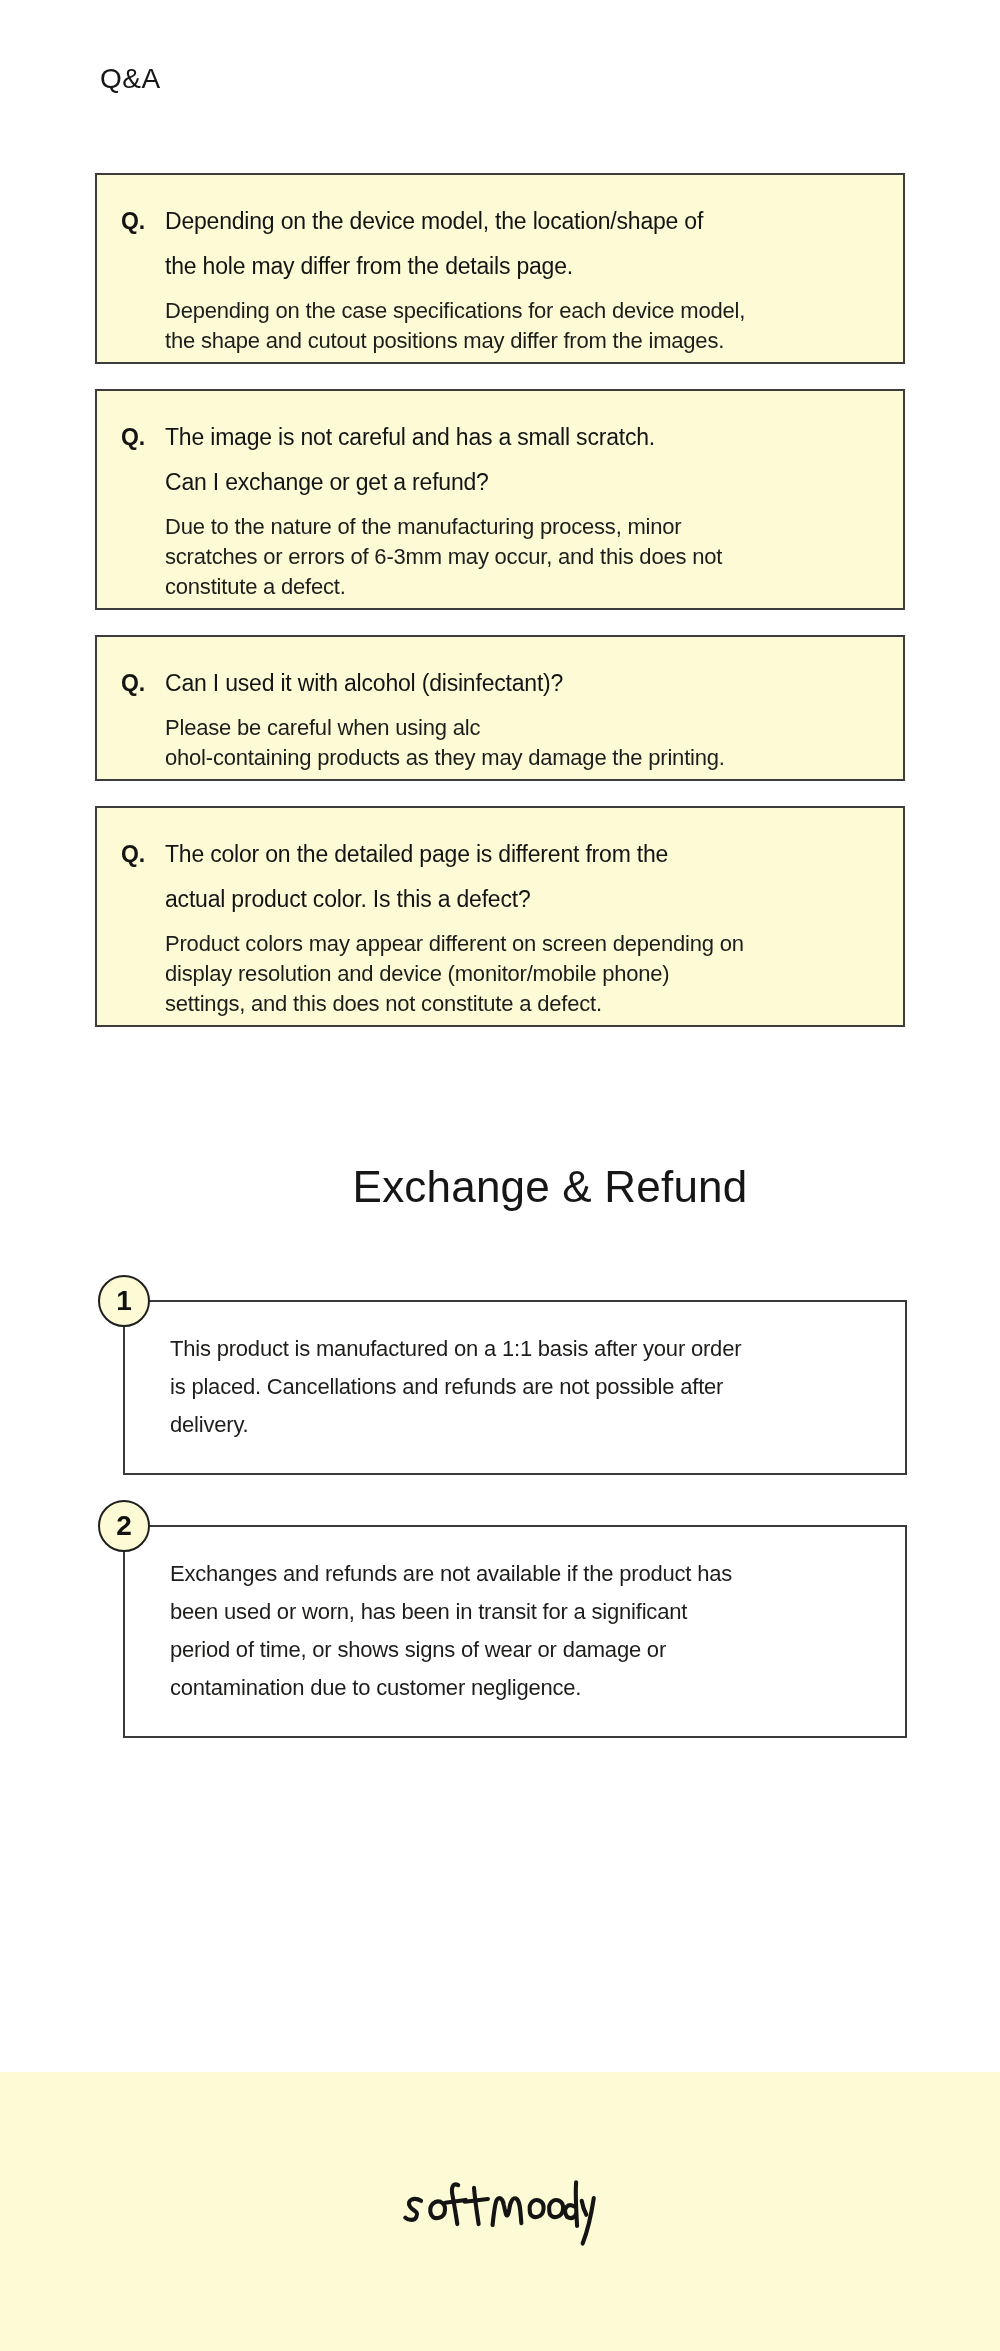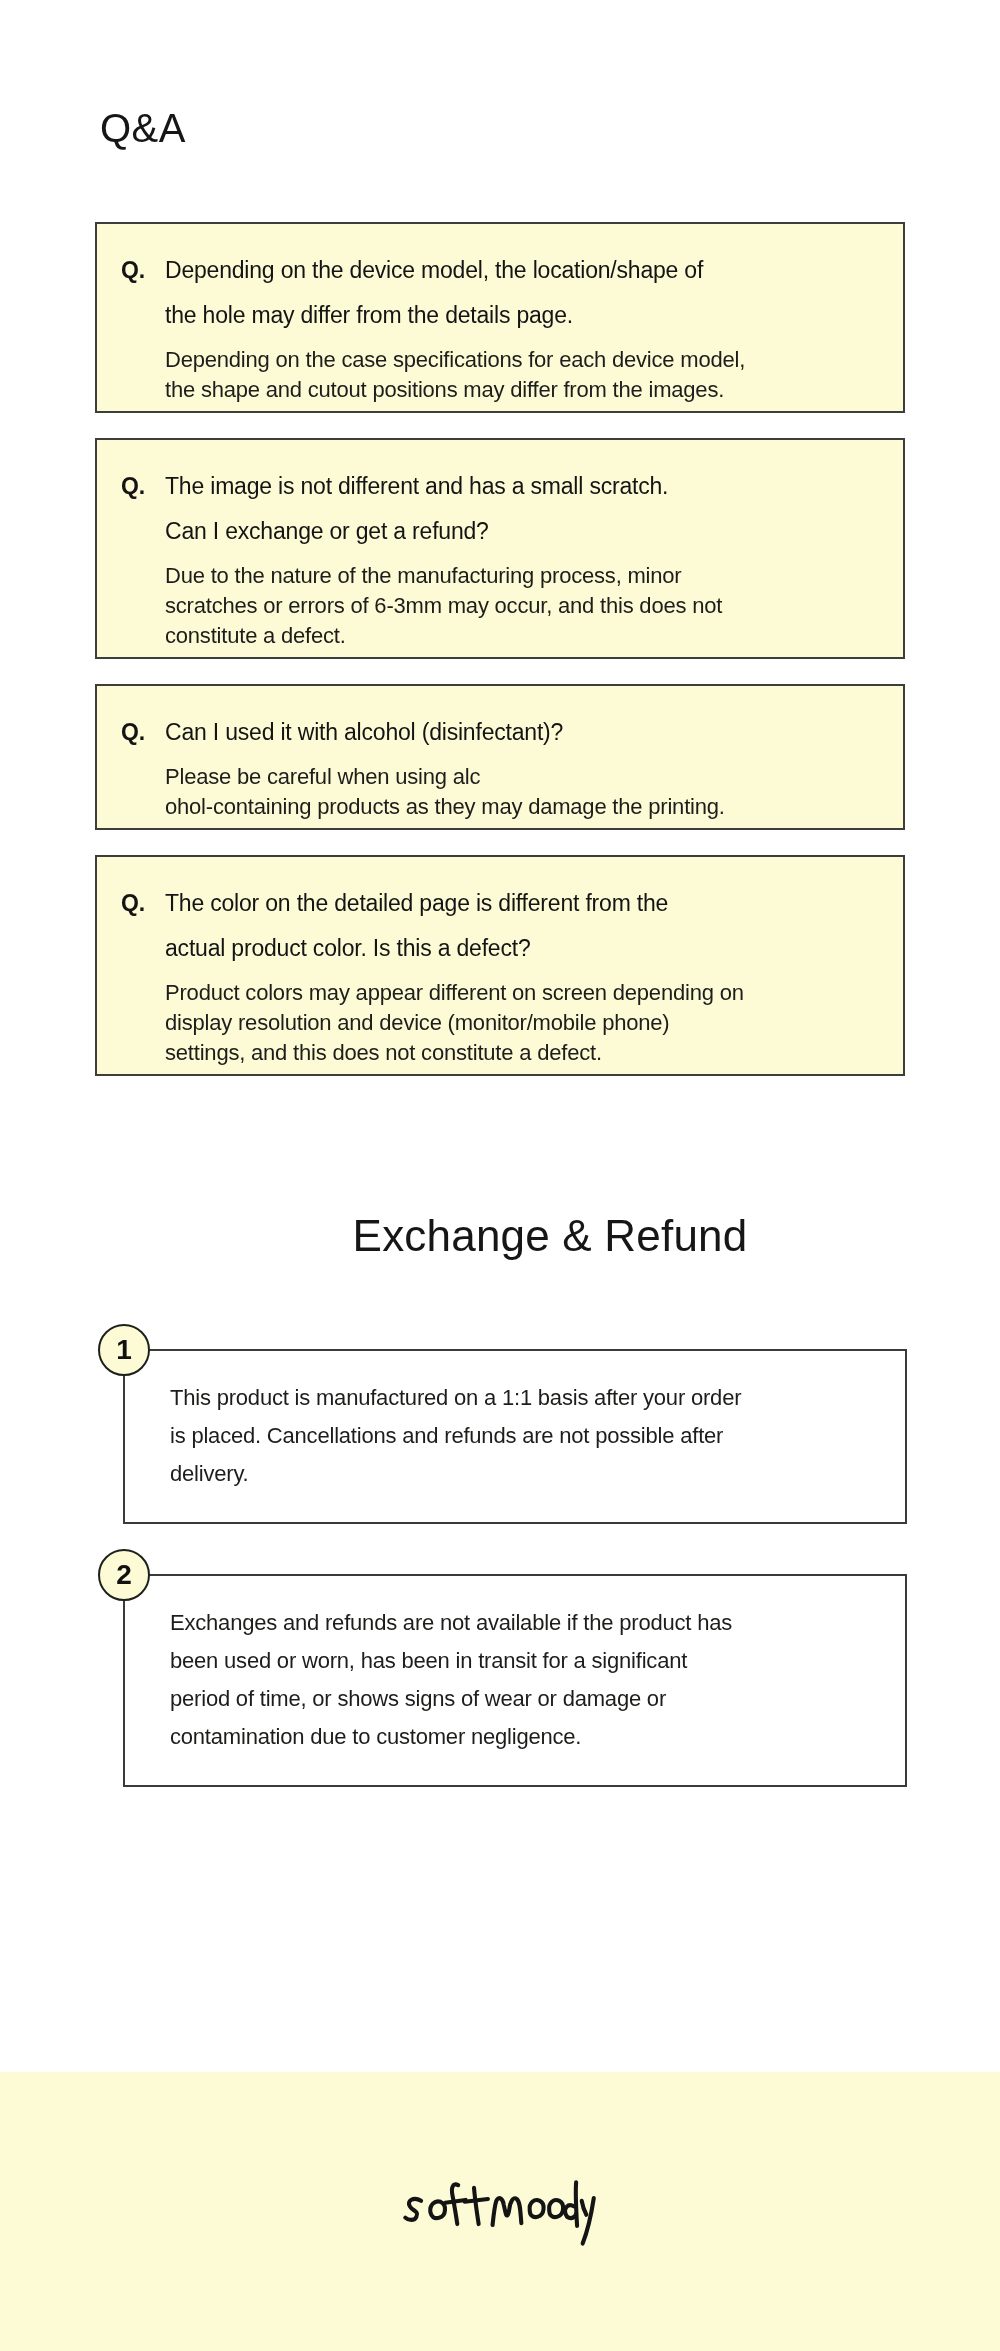--- a/index.html
+++ b/index.html
@@ -12,22 +12,22 @@
   .page {
     position: relative;
     width: 1000px;
     height: 2351px;
     background: #ffffff;
     overflow: hidden;
   }
   
   .qa-title {
     margin: 0 0 0 100px;
-    padding-top: 104px;
-    font-size: 40px;
+    padding-top: 55px;
+    font-size: 28px;
     font-weight: 500;
     line-height: 48px;
     letter-spacing: 0.5px;
     color: #161616;
   }
   .qa-card {
     box-sizing: border-box;
     width: 810px;
     margin-left: 95px;
     margin-top: 25px;
@@ -139,21 +139,21 @@
     <div class="qa-card first">
       <div class="q-label">Q.</div>
       <div class="q-text">Depending on the device model, the location/shape of
 the hole may differ from the details page.</div>
       <div class="a-text">Depending on the case specifications for each device model,
 the shape and cutout positions may differ from the images.</div>
     </div>
 
     <div class="qa-card">
       <div class="q-label">Q.</div>
-      <div class="q-text">The image is not different and has a small scratch.
+      <div class="q-text">The image is not careful and has a small scratch.
 Can I exchange or get a refund?</div>
       <div class="a-text">Due to the nature of the manufacturing process, minor
 scratches or errors of 6-3mm may occur, and this does not
 constitute a defect.</div>
     </div>
 
     <div class="qa-card">
       <div class="q-label">Q.</div>
       <div class="q-text">Can I used it with alcohol (disinfectant)?</div>
       <div class="a-text">Please be careful when using alc

